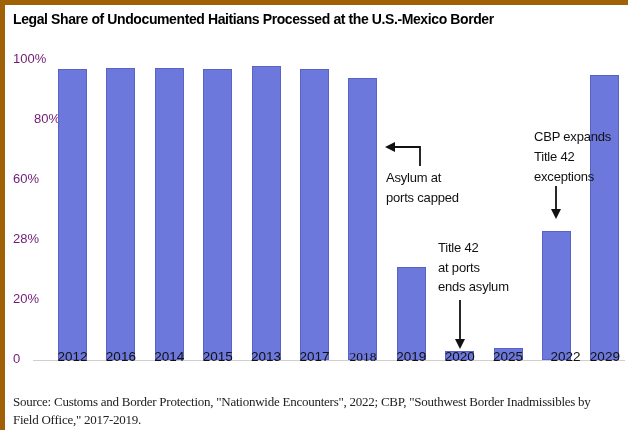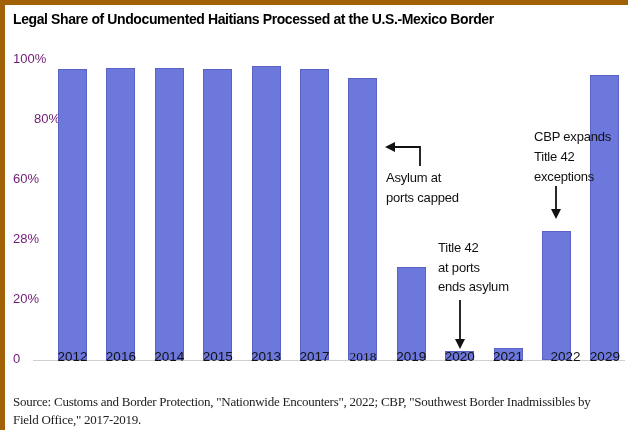--- a/index.html
+++ b/index.html
@@ -98,21 +98,21 @@
   <div id="xaxis">
       <div class="xtick" style="left: 67.5px;">2012</div>
       <div class="xtick" style="left: 115.9px;">2016</div>
       <div class="xtick" style="left: 164.3px;">2014</div>
       <div class="xtick" style="left: 212.7px;">2015</div>
       <div class="xtick" style="left: 261.1px;">2013</div>
       <div class="xtick" style="left: 309.5px;">2017</div>
       <div class="xtick" style="left: 357.9px; font-family: Liberation Serif, serif;">2018</div>
       <div class="xtick" style="left: 406.3px;">2019</div>
       <div class="xtick" style="left: 454.7px;">2020</div>
-      <div class="xtick" style="left: 503.1px;">2021</div>
+      <div class="xtick" style="left: 503.1px;">2025</div>
       <div class="xtick" style="left: 551.5px; text-align: right;">2022</div>
       <div class="xtick" style="left: 599.9px;">2029</div>
     </div>
 
   <div class="annotation" id="ann-asylum">
       <span class="ann-line">Asylum at</span>
       <span class="ann-line">ports capped</span>
     </div>
   <div class="annotation" id="ann-title42">
       <span class="ann-line">Title 42</span>

